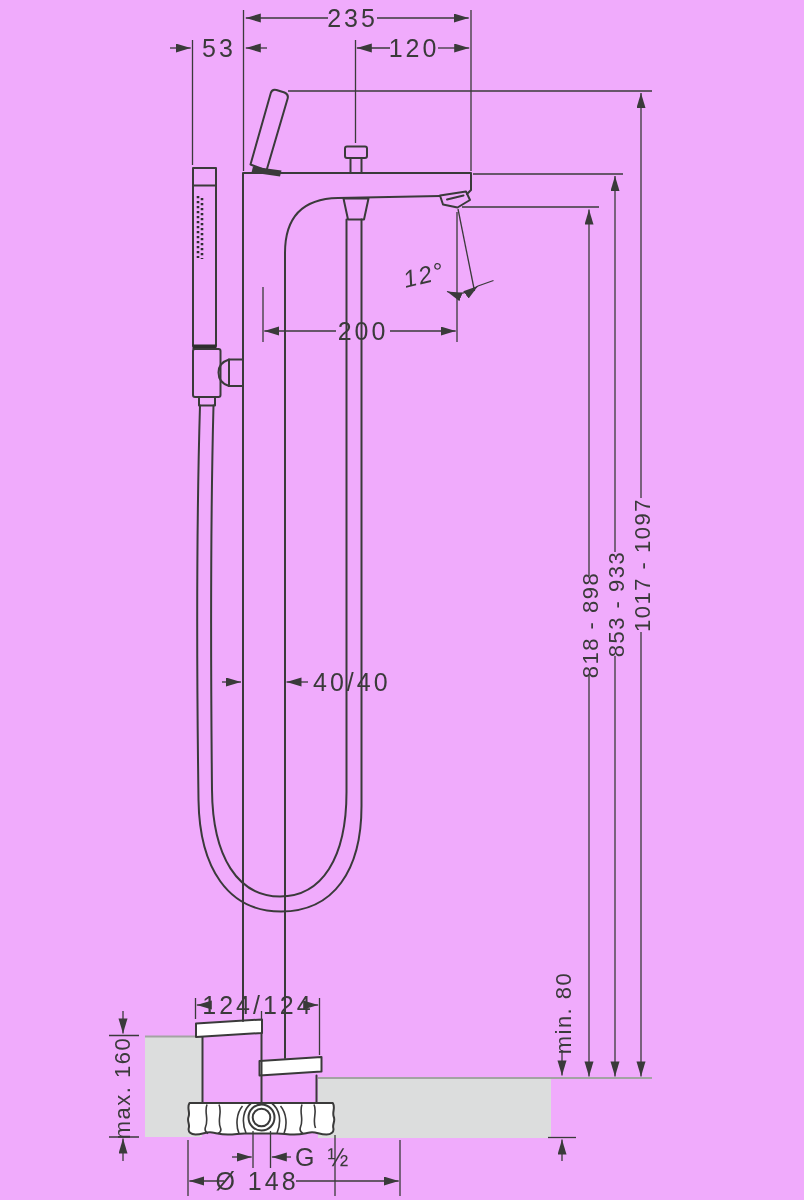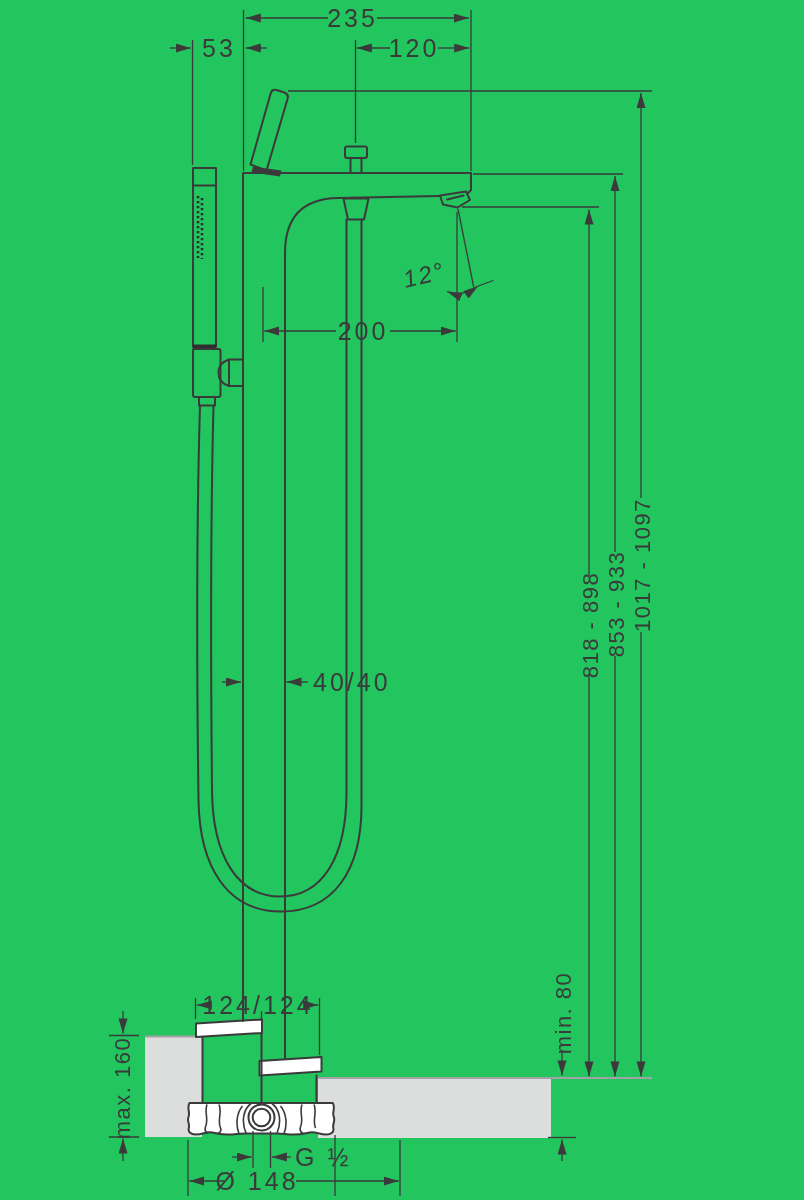--- a/index.html
+++ b/index.html
@@ -1,16 +1,16 @@
 <!DOCTYPE html>
 <html><head>
 <meta charset="utf-8">
 <style>
   html,body{margin:0;padding:0;background:#fff;}
-  .sheet{position:relative;width:804px;height:1200px;background:#22c55e;overflow:hidden;}
+  .sheet{position:relative;width:804px;height:1200px;background:#f0abfc;overflow:hidden;}
   svg{display:block;}
   .obj{stroke:#3a3a3a;stroke-width:2;fill:none;stroke-linejoin:round;stroke-linecap:round;}
   .objw{stroke:#3a3a3a;stroke-width:2;fill:#ffffff;stroke-linejoin:round;}
   .thin{stroke:#3a3a3a;stroke-width:1.6;fill:none;}
   .dim{stroke:#3a3a3a;stroke-width:1.3;fill:none;}
   .slab{fill:#dcdddd;}
   .slabedge{stroke:#a3a3a3;stroke-width:2;fill:none;}
   .dtxt{font-family:"Liberation Sans",sans-serif;font-size:25px;fill:#3a3a3a;letter-spacing:3px;text-anchor:middle;}
   .dtxts{font-family:"Liberation Sans",sans-serif;font-size:22px;fill:#3a3a3a;letter-spacing:1.5px;text-anchor:middle;}
   .dtxtit{font-family:"Liberation Sans",sans-serif;font-size:24px;font-style:italic;fill:#3a3a3a;letter-spacing:2px;text-anchor:middle;}

